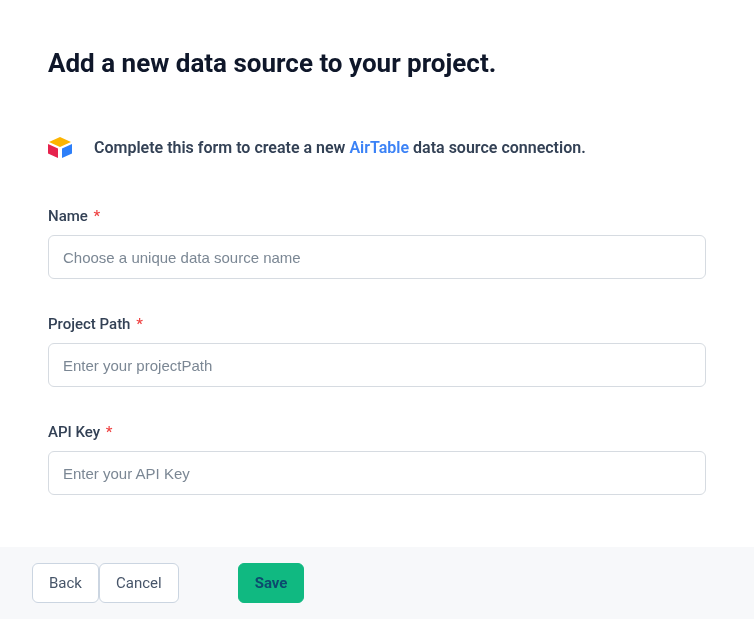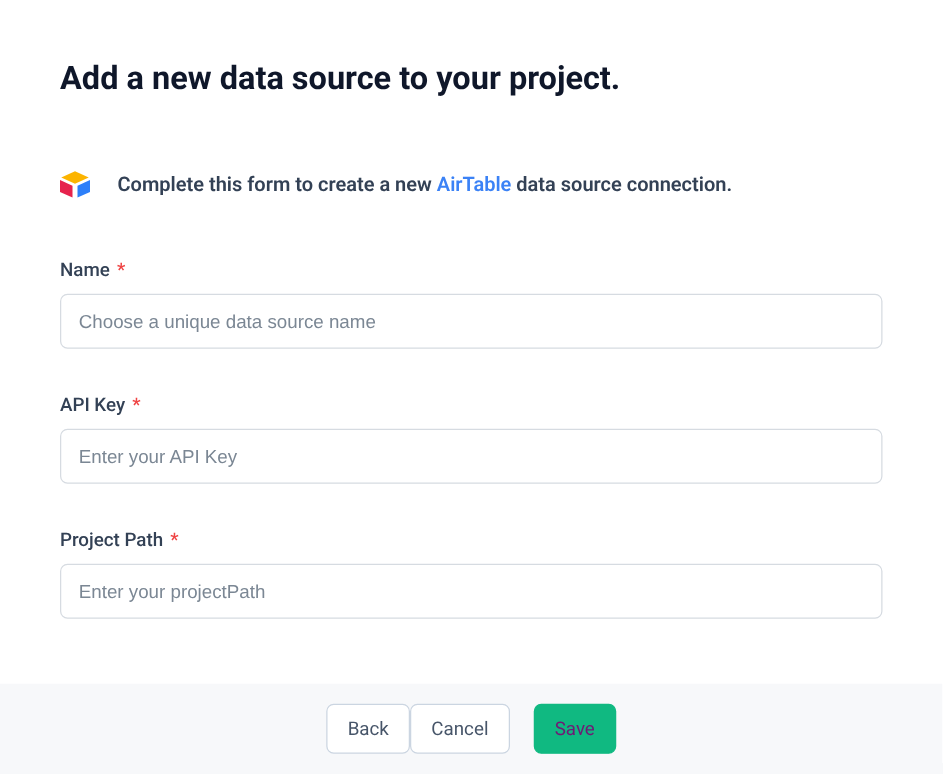--- a/index.html
+++ b/index.html
@@ -73,21 +73,21 @@
     }
     .footer {
       position: absolute;
       left: 0;
       right: 0;
       bottom: 0;
       height: 72px;
       background: #f7f8fa;
       display: flex;
       align-items: center;
-      justify-content: center;
+      justify-content: flex-start;
       padding: 0 32px;
     }
     .footer-right {
       display: flex;
       gap: 19px;
     }
     .btn {
       height: 40px;
       padding: 0 16px;
       border-radius: 6px;
@@ -99,22 +99,23 @@
       justify-content: center;
     }
     .btn-secondary {
       background: #fff;
       border: 1px solid #cbd5e1;
       color: #475569;
     }
     .btn-primary {
       background: #10b981;
       border: 1px solid #10b981;
-      color: #701a75;
-      font-weight: 400;
+      color: #0c4a6e;
+      font-weight: 700;
+      margin-left: 40px;
     }
   </style>
 </head>
 <body>
 
 <div class="content">
   <h1 class="title">Add a new data source to your project.</h1>
 
   <div class="intro-row">
     <div class="logo">
@@ -132,32 +133,32 @@
   <div class="form-group">
     <label class="form-label">
       <span>Name</span>
       <span class="required">*</span>
     </label>
     <input type="text" class="text-input" placeholder="Choose a unique data source name" style="">
   </div>
 
   <div class="form-group">
     <label class="form-label">
+      <span>Project Path</span>
+      <span class="required">*</span>
+    </label>
+    <input type="text" class="text-input" placeholder="Enter your projectPath" style="">
+  </div>
+
+  <div class="form-group">
+    <label class="form-label">
       <span>API Key</span>
       <span class="required">*</span>
     </label>
     <input type="text" class="text-input" placeholder="Enter your API Key" style="">
-  </div>
-
-  <div class="form-group">
-    <label class="form-label">
-      <span>Project Path</span>
-      <span class="required">*</span>
-    </label>
-    <input type="text" class="text-input" placeholder="Enter your projectPath" style="">
   </div>
 </div>
 
 <div class="footer">
   <button class="btn btn-secondary">Back</button>
   <div class="footer-right">
     <button class="btn btn-secondary">Cancel</button>
     <button class="btn btn-primary">Save</button>
   </div>
 </div>

